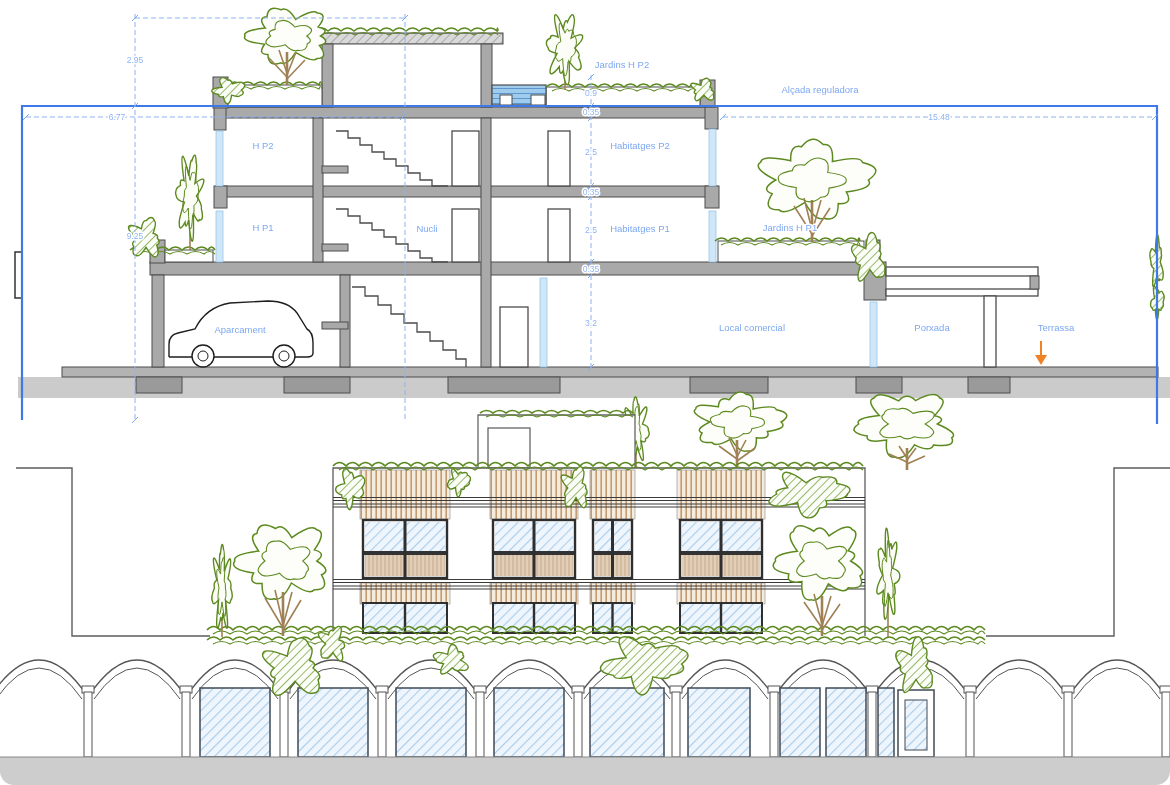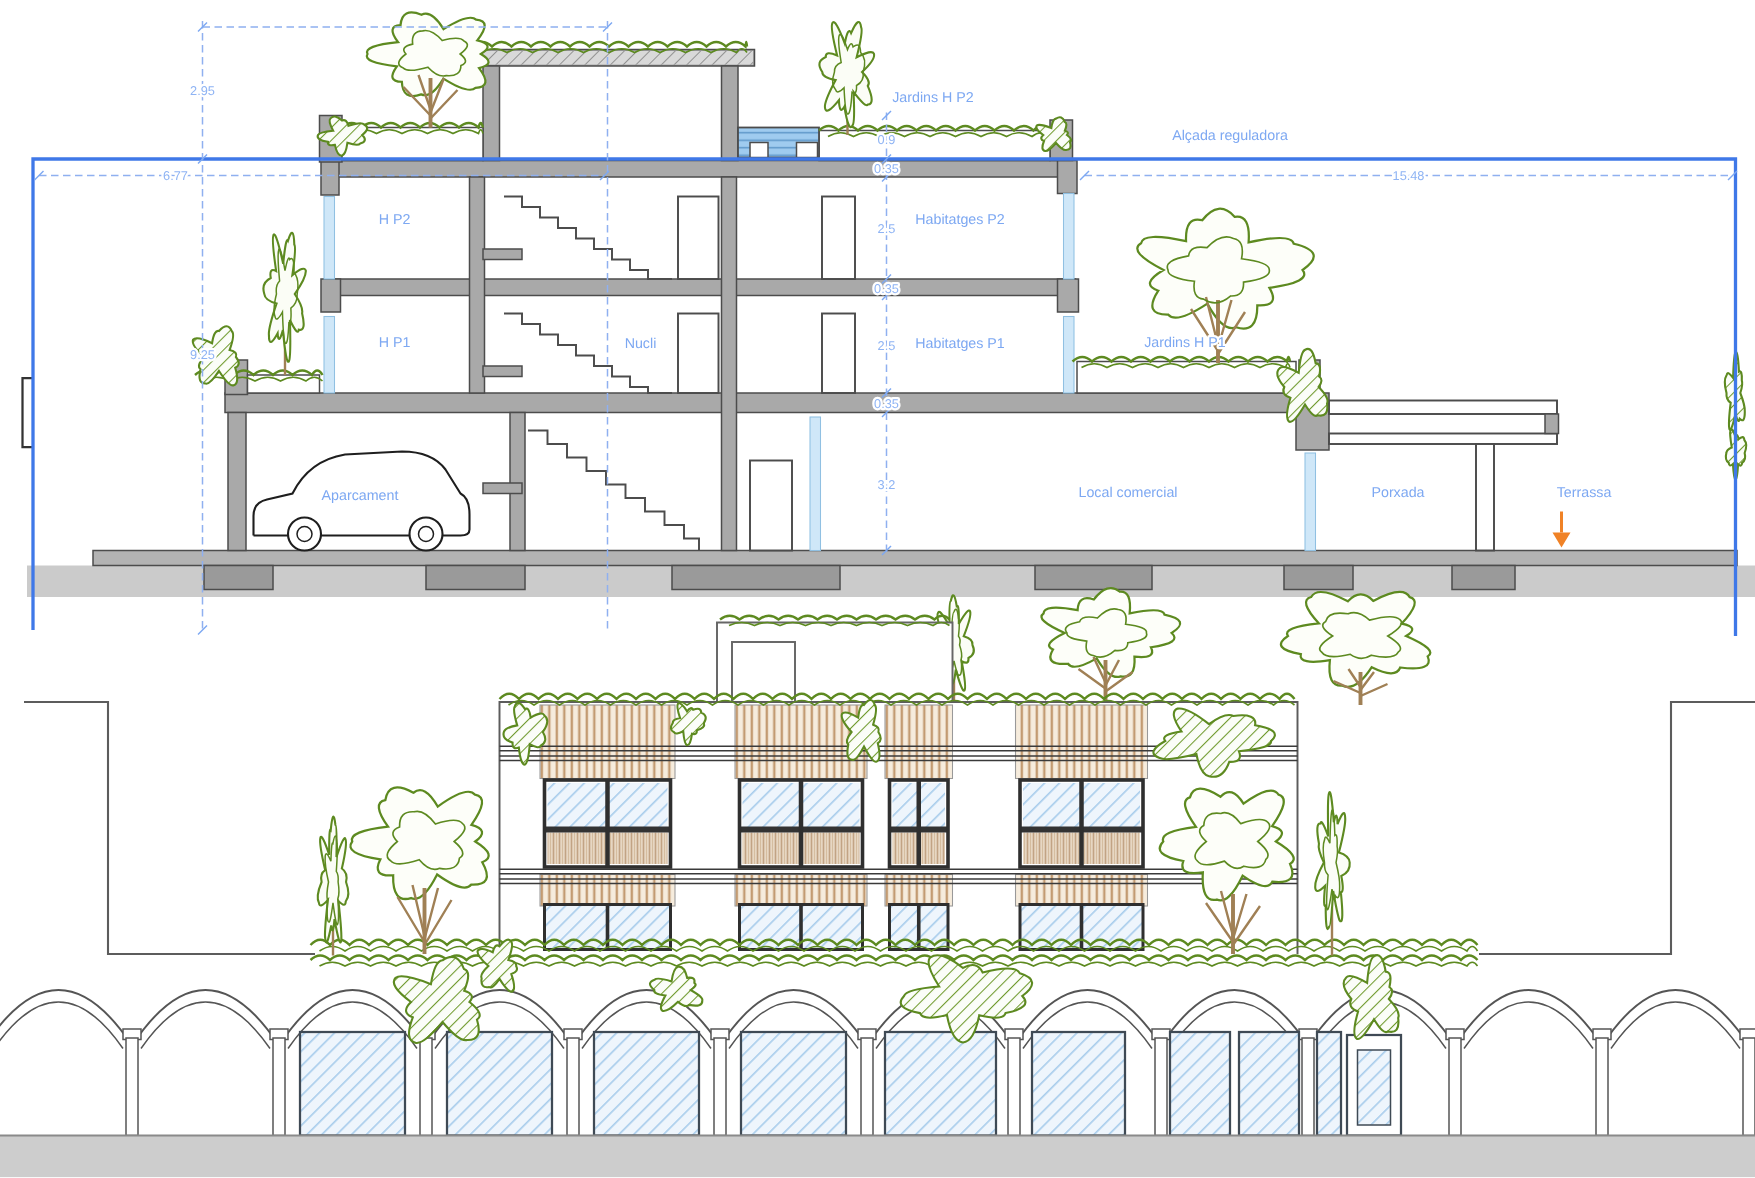--- a/index.html
+++ b/index.html
@@ -1,16 +1,16 @@
 <!DOCTYPE html>
 <html><head>
 <meta charset="utf-8">
 <style>
   html,body{margin:0;padding:0;background:#ffffff;}
-  .canvas{width:1170px;height:785px;position:relative;background:#fff;overflow:hidden;}
+  .canvas{width:1170px;height:785px;position:relative;background:#fff;overflow:hidden;border-radius:14px;}
   svg{display:block;}
   .wall{fill:#a9a9a9;stroke:#4c4c4c;stroke-width:1;}
   .footing{fill:#9a9a9a;stroke:#4c4c4c;stroke-width:1;}
   .soil{fill:#ffffff;stroke:#4c4c4c;stroke-width:1;}
   .whitebox{fill:#ffffff;stroke:#4c4c4c;stroke-width:1.3;}
   .glassv{fill:#cfe7f8;stroke:#90c0e2;stroke-width:0.7;}
   .dimline{stroke:#8fb0f0;stroke-width:1;stroke-dasharray:5 3;fill:none;}
   .tick{stroke:#7da8f2;stroke-width:1;}
   .envline{fill:none;stroke-width:2.2;}
   .lbl{font:9.5px "Liberation Sans",sans-serif;fill:#7da8f2;text-anchor:middle;paint-order:stroke;stroke:#ffffff;stroke-width:3px;stroke-linejoin:round;}

